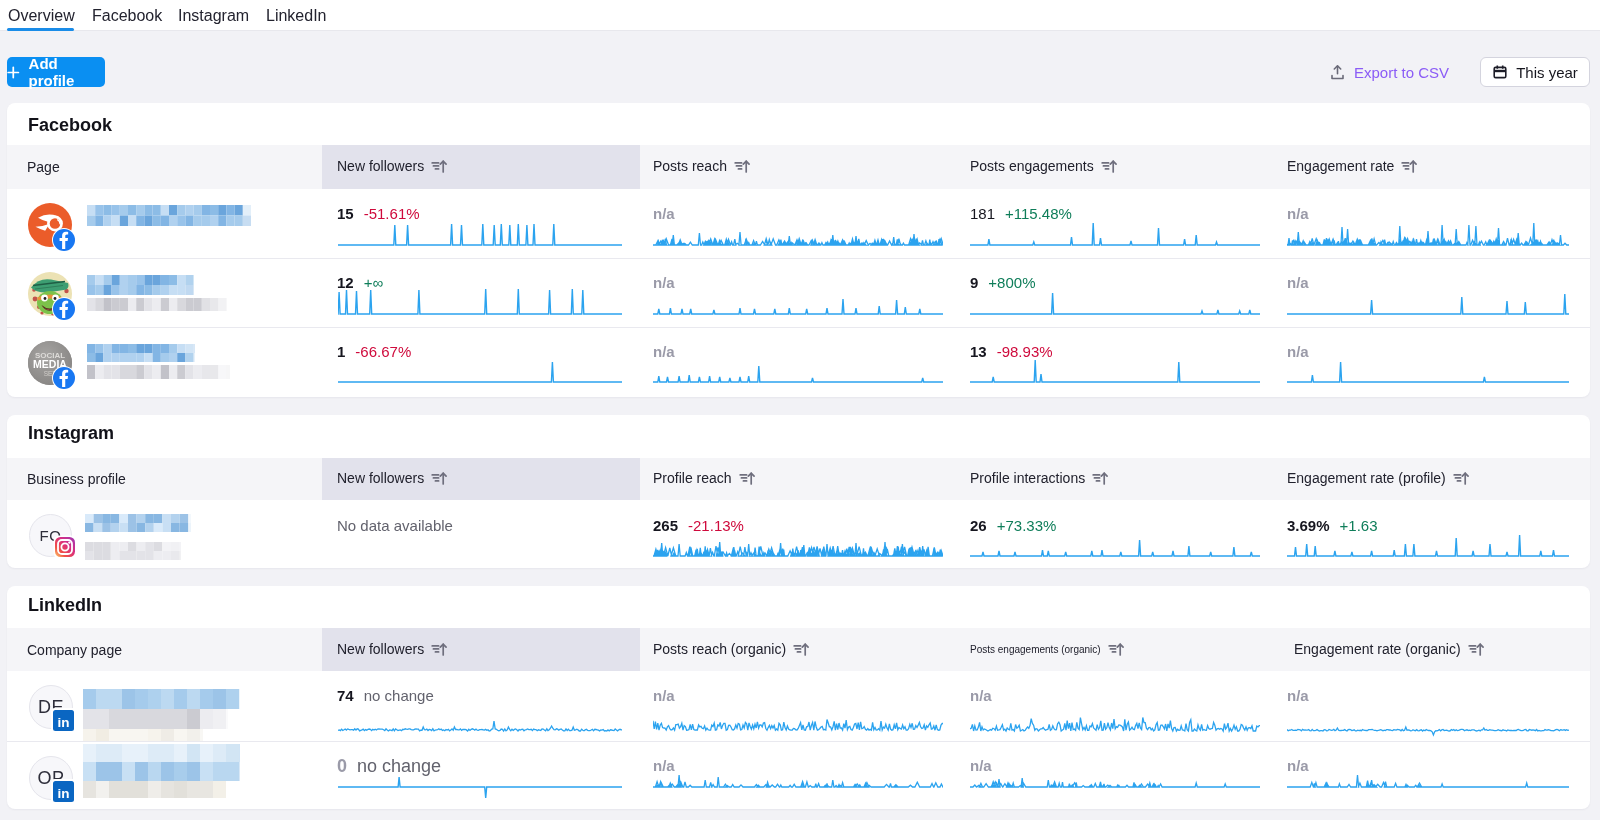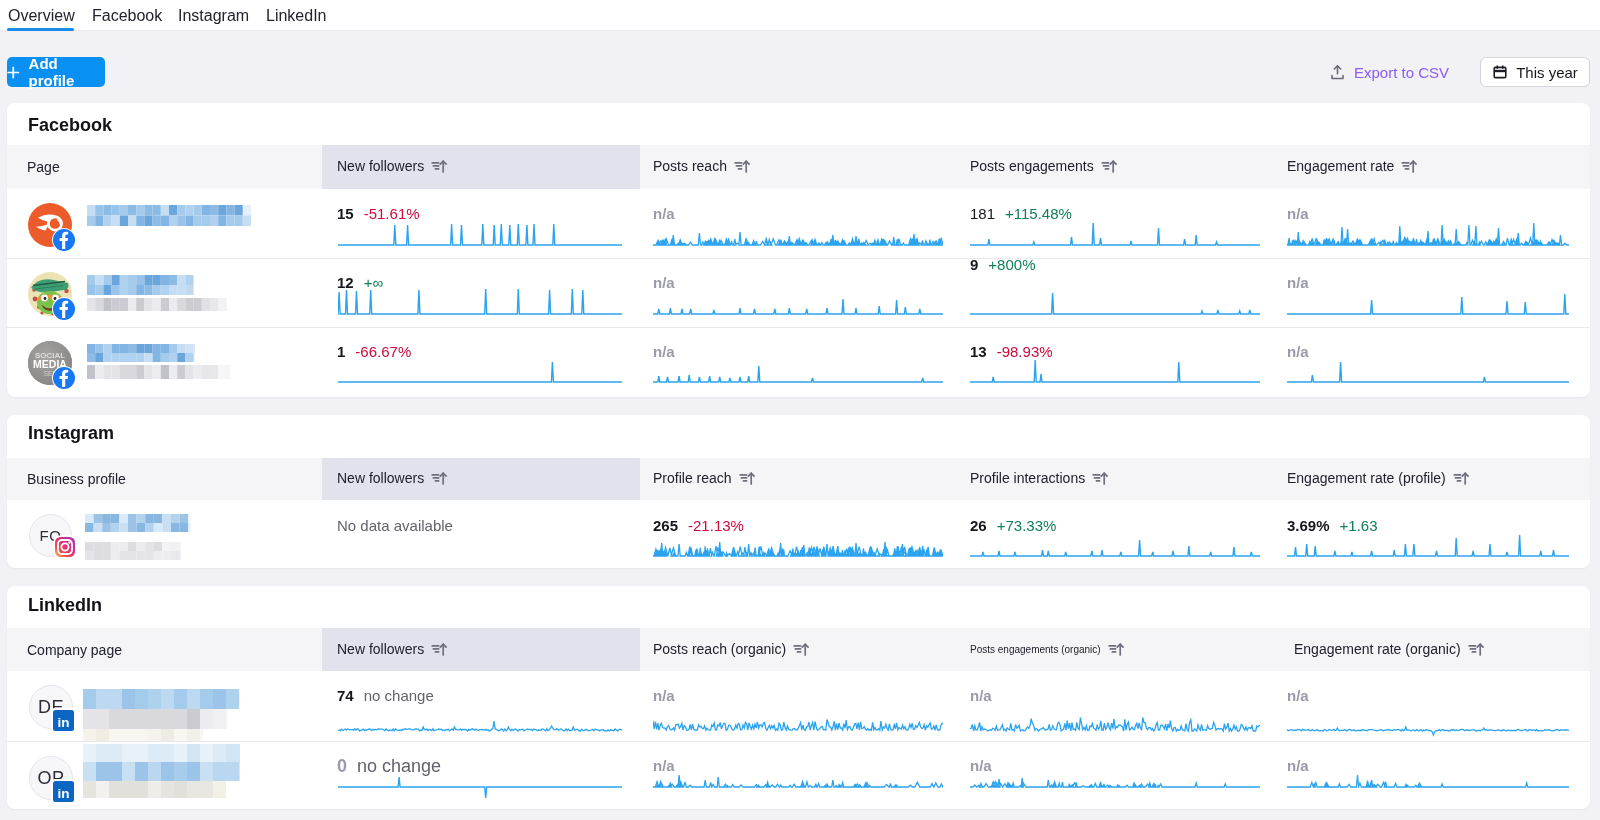--- a/index.html
+++ b/index.html
@@ -68,21 +68,21 @@
       </g>
     </svg></div>
 <div class="abs" style="left:7px;top:258px;width:1583px;height:1px;background:#e9e9ef;"></div>
 <div class="abs" style="left:7px;top:327px;width:1583px;height:1px;background:#e9e9ef;"></div>
 <div class="abs" style="left:337px;top:205px;font-size:15px;line-height:18px;white-space:nowrap"><span style="font-weight:700;color:#16161f">15</span><span style="color:#cf0a3c;margin-left:10px">-51.61%</span></div>
 <div class="abs" style="left:653px;top:205px;font-size:15px;color:#9a9aa8;font-weight:700;line-height:18px;white-space:nowrap">n/a</div>
 <div class="abs" style="left:970px;top:205px;font-size:15px;line-height:18px;white-space:nowrap"><span style="font-weight:400;color:#16161f">181</span><span style="color:#0e7d59;margin-left:10px">+115.48%</span></div>
 <div class="abs" style="left:1287px;top:205px;font-size:15px;color:#9a9aa8;font-weight:700;line-height:18px;white-space:nowrap">n/a</div>
 <div class="abs" style="left:337px;top:274px;font-size:15px;line-height:18px;white-space:nowrap"><span style="font-weight:700;color:#16161f">12</span><span style="color:#0e7d59;margin-left:10px">+∞</span></div>
 <div class="abs" style="left:653px;top:274px;font-size:15px;color:#9a9aa8;font-weight:700;line-height:18px;white-space:nowrap">n/a</div>
-<div class="abs" style="left:970px;top:256px;font-size:15px;line-height:18px;white-space:nowrap"><span style="font-weight:700;color:#16161f">9</span><span style="color:#0e7d59;margin-left:10px">+800%</span></div>
+<div class="abs" style="left:970px;top:274px;font-size:15px;line-height:18px;white-space:nowrap"><span style="font-weight:700;color:#16161f">9</span><span style="color:#0e7d59;margin-left:10px">+800%</span></div>
 <div class="abs" style="left:1287px;top:274px;font-size:15px;color:#9a9aa8;font-weight:700;line-height:18px;white-space:nowrap">n/a</div>
 <div class="abs" style="left:337px;top:343px;font-size:15px;line-height:18px;white-space:nowrap"><span style="font-weight:700;color:#16161f">1</span><span style="color:#cf0a3c;margin-left:10px">-66.67%</span></div>
 <div class="abs" style="left:653px;top:343px;font-size:15px;color:#9a9aa8;font-weight:700;line-height:18px;white-space:nowrap">n/a</div>
 <div class="abs" style="left:970px;top:343px;font-size:15px;line-height:18px;white-space:nowrap"><span style="font-weight:700;color:#16161f">13</span><span style="color:#cf0a3c;margin-left:10px">-98.93%</span></div>
 <div class="abs" style="left:1287px;top:343px;font-size:15px;color:#9a9aa8;font-weight:700;line-height:18px;white-space:nowrap">n/a</div>
 <svg class="abs" style="left:338px;top:220px" width="284" height="30" viewBox="0 0 284 30">
     <path d="M0.0,25.0 L55.8,25.0 L56.8,5.0 L57.8,25.0 L68.6,25.0 L69.6,5.0 L70.6,25.0 L112.6,25.0 L113.6,4.0 L114.6,25.0 L122.5,25.0 L123.5,5.0 L124.5,25.0 L143.8,25.0 L144.8,4.0 L145.8,25.0 L155.2,25.0 L156.2,5.0 L157.2,25.0 L162.3,25.0 L163.3,4.0 L164.3,25.0 L170.8,25.0 L171.8,5.0 L172.8,25.0 L179.3,25.0 L180.3,4.0 L181.3,25.0 L187.9,25.0 L188.9,5.0 L189.9,25.0 L195.0,25.0 L196.0,4.0 L197.0,25.0 L214.8,25.0 L215.8,4.0 L216.8,25.0 L284.0,25.0" fill="none" stroke="#2ba3ef" stroke-width="1.4" stroke-linejoin="miter" stroke-linecap="butt"></path>
   </svg>
 <svg class="abs" style="left:653px;top:220px" width="290" height="30" viewBox="0 0 290 30">
     <path d="M0.0,25.0 L2.8,25.0 L5.0,20.6 L7.1,25.0 L4.6,25.0 L5.5,21.6 L6.4,25.0 L4.4,25.0 L5.9,22.8 L7.4,25.0 L4.4,25.0 L6.3,23.0 L8.2,25.0 L5.7,25.0 L7.7,21.1 L9.7,25.0 L8.4,25.0 L9.3,19.9 L10.2,25.0 L9.4,25.0 L10.2,19.5 L11.1,25.0 L9.0,25.0 L11.3,23.4 L13.5,25.0 L11.1,25.0 L12.3,18.8 L13.5,25.0 L10.9,25.0 L13.2,18.6 L15.6,25.0 L17.2,25.0 L18.6,23.1 L19.9,25.0 L17.4,25.0 L19.0,18.9 L20.5,25.0 L19.2,25.0 L20.3,15.0 L21.4,25.0 L23.9,25.0 L26.2,22.5 L28.6,25.0 L25.9,25.0 L27.1,21.3 L28.3,25.0 L25.3,25.0 L27.2,19.9 L29.2,25.0 L28.2,25.0 L30.2,23.3 L32.3,25.0 L30.0,25.0 L31.7,23.3 L33.4,25.0 L35.5,25.0 L37.4,22.2 L39.3,25.0 L45.3,25.0 L46.4,13.0 L47.5,25.0 L48.6,25.0 L49.8,22.0 L51.1,25.0 L50.8,25.0 L52.3,21.5 L53.8,25.0 L51.0,25.0 L52.6,23.4 L54.1,25.0 L51.3,25.0 L53.3,22.0 L55.3,25.0 L52.1,25.0 L54.2,23.0 L56.4,25.0 L52.5,25.0 L54.3,21.7 L56.1,25.0 L53.5,25.0 L55.8,20.4 L58.1,25.0 L55.0,25.0 L55.9,22.9 L56.7,25.0 L55.0,25.0 L56.0,20.4 L57.0,25.0 L56.4,25.0 L57.4,22.4 L58.3,25.0 L55.5,25.0 L57.7,18.9 L59.9,25.0 L56.2,25.0 L58.3,22.1 L60.4,25.0 L59.9,25.0 L61.5,19.2 L63.0,25.0 L59.6,25.0 L61.8,22.3 L63.9,25.0 L60.0,25.0 L62.4,22.8 L64.8,25.0 L60.5,25.0 L62.5,22.8 L64.5,25.0 L60.2,25.0 L62.5,19.3 L64.9,25.0 L60.9,25.0 L62.7,22.2 L64.5,25.0 L65.2,25.0 L66.5,20.7 L67.9,25.0 L66.0,25.0 L68.1,20.4 L70.2,25.0 L68.6,25.0 L69.5,23.2 L70.3,25.0 L71.6,25.0 L73.2,23.0 L74.9,25.0 L71.7,25.0 L73.3,19.2 L75.0,25.0 L73.5,25.0 L74.8,23.4 L76.0,25.0 L74.1,25.0 L75.0,22.2 L75.9,25.0 L73.5,25.0 L75.5,19.2 L77.4,25.0 L77.6,25.0 L78.6,21.9 L79.6,25.0 L80.6,25.0 L81.8,19.1 L82.9,25.0 L82.3,25.0 L84.3,23.3 L86.3,25.0 L85.9,25.0 L87.0,12.0 L88.1,25.0 L92.0,25.0 L92.9,18.5 L93.8,25.0 L91.2,25.0 L93.3,19.2 L95.5,25.0 L94.9,25.0 L95.8,22.7 L96.7,25.0 L99.0,25.0 L100.6,20.6 L102.3,25.0 L99.9,25.0 L101.4,23.3 L102.9,25.0 L102.4,25.0 L103.4,21.1 L104.4,25.0 L107.4,25.0 L109.6,21.4 L111.8,25.0 L111.2,25.0 L112.9,20.4 L114.6,25.0 L111.4,25.0 L113.2,18.5 L115.1,25.0 L114.9,25.0 L116.3,19.6 L117.8,25.0 L116.7,25.0 L117.8,23.0 L118.8,25.0 L117.9,25.0 L120.2,18.8 L122.5,25.0 L123.7,25.0 L125.9,19.9 L128.2,25.0 L125.4,25.0 L126.8,22.4 L128.3,25.0 L127.0,25.0 L127.9,19.7 L128.8,25.0 L129.0,25.0 L131.3,21.4 L133.6,25.0 L129.4,25.0 L131.6,21.1 L133.9,25.0 L129.9,25.0 L132.0,23.4 L134.1,25.0 L132.5,25.0 L134.6,22.1 L136.8,25.0 L133.4,25.0 L135.1,21.7 L136.9,25.0 L134.7,25.0 L136.0,23.4 L137.4,25.0 L135.2,25.0 L136.3,16.0 L137.4,25.0 L137.1,25.0 L138.2,22.6 L139.4,25.0 L137.6,25.0 L139.5,22.9 L141.4,25.0 L141.1,25.0 L143.2,22.6 L145.4,25.0 L141.8,25.0 L144.0,19.7 L146.1,25.0 L141.9,25.0 L144.2,21.1 L146.5,25.0 L145.1,25.0 L145.9,21.2 L146.8,25.0 L144.1,25.0 L146.2,18.6 L148.3,25.0 L145.0,25.0 L146.6,20.2 L148.2,25.0 L146.4,25.0 L148.6,23.4 L150.8,25.0 L148.2,25.0 L149.3,21.4 L150.3,25.0 L147.6,25.0 L149.4,22.1 L151.2,25.0 L147.6,25.0 L149.8,20.5 L151.9,25.0 L148.9,25.0 L150.5,21.0 L152.1,25.0 L150.7,25.0 L152.7,22.7 L154.6,25.0 L152.3,25.0 L153.4,23.1 L154.6,25.0 L156.0,25.0 L158.3,20.4 L160.5,25.0 L157.9,25.0 L159.5,20.2 L161.1,25.0 L160.3,25.0 L162.1,19.6 L163.9,25.0 L160.8,25.0 L162.3,22.6 L163.7,25.0 L164.4,25.0 L165.8,23.2 L167.1,25.0 L164.3,25.0 L166.0,23.0 L167.7,25.0 L167.9,25.0 L168.9,22.6 L169.9,25.0 L171.7,25.0 L172.8,22.7 L173.8,25.0 L172.6,25.0 L174.1,22.4 L175.7,25.0 L173.8,25.0 L174.8,22.2 L175.8,25.0 L174.5,25.0 L176.3,23.3 L178.1,25.0 L176.5,25.0 L177.9,20.3 L179.4,25.0 L177.9,25.0 L178.9,19.1 L179.9,25.0 L178.7,25.0 L179.8,15.0 L180.9,25.0 L179.2,25.0 L180.9,22.3 L182.7,25.0 L180.4,25.0 L182.2,22.0 L184.0,25.0 L180.5,25.0 L182.2,22.2 L184.0,25.0 L181.0,25.0 L182.2,20.1 L183.5,25.0 L181.1,25.0 L182.8,21.0 L184.4,25.0 L182.2,25.0 L184.2,21.9 L186.1,25.0 L183.7,25.0 L184.9,21.1 L186.1,25.0 L182.8,25.0 L185.0,21.6 L187.1,25.0 L183.4,25.0 L185.8,23.3 L188.2,25.0 L184.9,25.0 L186.3,23.2 L187.8,25.0 L186.6,25.0 L188.5,23.0 L190.5,25.0 L188.2,25.0 L189.3,21.1 L190.3,25.0 L187.3,25.0 L189.6,19.9 L191.9,25.0 L189.3,25.0 L191.0,21.4 L192.6,25.0 L190.5,25.0 L191.7,22.0 L193.0,25.0 L195.2,25.0 L196.2,23.0 L197.3,25.0 L196.5,25.0 L198.1,23.0 L199.6,25.0 L197.5,25.0 L198.4,23.0 L199.3,25.0 L197.9,25.0 L199.5,18.9 L201.1,25.0 L198.3,25.0 L199.9,23.3 L201.6,25.0 L199.0,25.0 L200.0,21.3 L201.0,25.0 L202.0,25.0 L202.8,18.8 L203.6,25.0 L200.5,25.0 L202.9,20.2 L205.3,25.0 L201.9,25.0 L203.0,16.0 L204.1,25.0 L201.7,25.0 L203.9,22.8 L206.0,25.0 L203.6,25.0 L204.8,22.6 L206.0,25.0 L203.7,25.0 L205.0,21.4 L206.3,25.0 L204.5,25.0 L205.8,18.9 L207.0,25.0 L205.4,25.0 L206.6,23.1 L207.8,25.0 L207.2,25.0 L208.4,23.3 L209.6,25.0 L207.7,25.0 L209.0,23.3 L210.4,25.0 L209.2,25.0 L210.2,22.8 L211.1,25.0 L209.8,25.0 L211.4,23.2 L213.0,25.0 L211.1,25.0 L213.2,20.6 L215.3,25.0 L215.2,25.0 L217.0,23.4 L218.7,25.0 L218.0,25.0 L219.2,23.2 L220.4,25.0 L219.6,25.0 L221.2,22.6 L222.7,25.0 L220.4,25.0 L221.9,20.2 L223.3,25.0 L223.5,25.0 L225.0,19.9 L226.4,25.0 L224.2,25.0 L225.3,23.4 L226.5,25.0 L226.8,25.0 L227.8,23.2 L228.9,25.0 L226.9,25.0 L228.6,19.5 L230.3,25.0 L227.8,25.0 L228.9,23.4 L229.9,25.0 L228.0,25.0 L229.0,19.2 L229.9,25.0 L228.0,25.0 L229.3,23.3 L230.6,25.0 L228.8,25.0 L230.4,18.9 L231.9,25.0 L229.9,25.0 L231.3,23.1 L232.6,25.0 L230.0,25.0 L231.6,21.4 L233.2,25.0 L229.6,25.0 L231.8,20.6 L234.0,25.0 L230.1,25.0 L232.3,22.6 L234.5,25.0 L234.6,25.0 L236.6,21.0 L238.5,25.0 L238.5,25.0 L240.6,22.2 L242.6,25.0 L239.6,25.0 L240.7,17.0 L241.8,25.0 L243.2,25.0 L244.3,19.3 L245.5,25.0 L244.3,25.0 L245.9,18.7 L247.5,25.0 L243.9,25.0 L246.0,21.2 L248.2,25.0 L249.4,25.0 L250.4,23.1 L251.5,25.0 L255.3,25.0 L256.5,23.2 L257.7,25.0 L255.6,25.0 L257.5,18.7 L259.3,25.0 L255.8,25.0 L257.7,22.6 L259.6,25.0 L257.2,25.0 L259.1,19.4 L261.0,25.0 L258.8,25.0 L260.3,19.5 L261.8,25.0 L259.5,25.0 L260.8,22.6 L262.1,25.0 L259.9,25.0 L261.0,14.0 L262.1,25.0 L260.2,25.0 L261.7,20.9 L263.2,25.0 L261.3,25.0 L262.5,19.8 L263.7,25.0 L262.4,25.0 L263.3,18.7 L264.3,25.0 L262.7,25.0 L264.2,19.4 L265.6,25.0 L262.5,25.0 L264.4,22.5 L266.3,25.0 L264.2,25.0 L266.6,22.9 L269.0,25.0 L268.4,25.0 L269.5,20.5 L270.5,25.0 L271.6,25.0 L272.9,20.8 L274.3,25.0 L273.1,25.0 L274.2,23.3 L275.4,25.0 L276.0,25.0 L276.8,19.6 L277.6,25.0 L275.4,25.0 L277.1,21.8 L278.8,25.0 L278.6,25.0 L280.0,21.7 L281.5,25.0 L280.3,25.0 L282.3,21.6 L284.4,25.0 L282.3,25.0 L283.2,22.3 L284.1,25.0 L282.8,25.0 L283.7,22.0 L284.6,25.0 L285.1,25.0 L286.0,19.1 L287.0,25.0 L285.0,25.0 L286.9,19.4 L288.9,25.0 L286.0,25.0 L288.2,18.5 L290.3,25.0 L290.0,25.0" fill="none" stroke="#2ba3ef" stroke-width="1.3" stroke-linejoin="miter" stroke-linecap="butt"></path>

